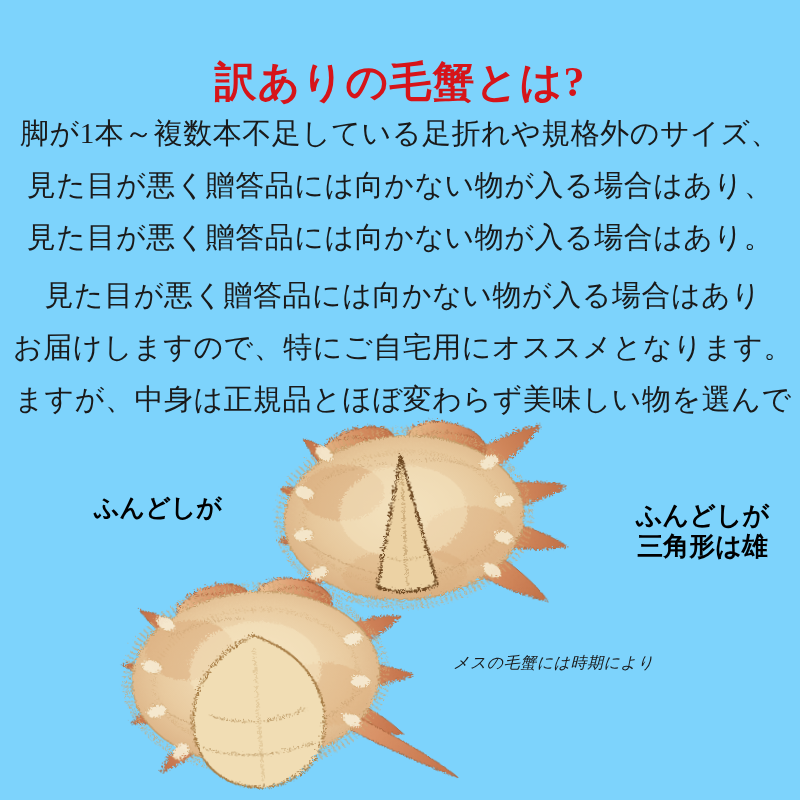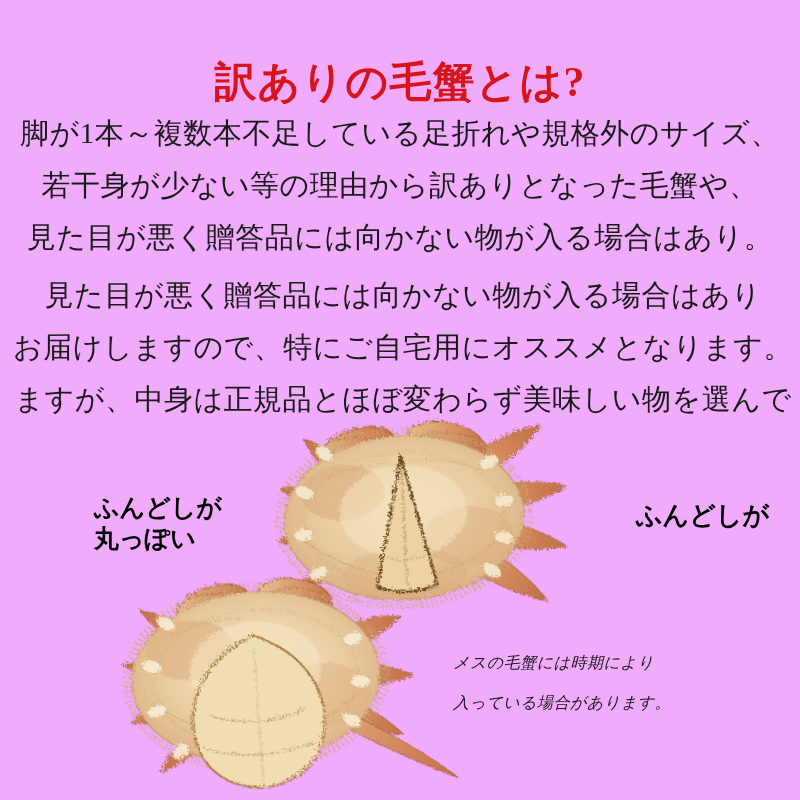--- a/index.html
+++ b/index.html
@@ -1,16 +1,16 @@
 <!DOCTYPE html>
 <html lang="ja"><head>
 <meta charset="utf-8">
 <style>
   html,body{margin:0;padding:0;background:#ffffff;}
-  .page{position:relative;width:800px;height:800px;background:#f0abfc;overflow:hidden;
+  .page{position:relative;width:800px;height:800px;background:#7dd3fc;overflow:hidden;
         font-family:"Liberation Serif","DejaVu Serif",serif;}
   .title{position:absolute;left:0;right:0;top:30px;text-align:center;
          font-family:"Liberation Serif","DejaVu Serif",serif;
          font-weight:700;font-size:42px;line-height:1.15;letter-spacing:1px;color:#d61419;}
   .para{position:absolute;left:0;right:0;text-align:center;color:#1a1a1a;
         font-family:"Liberation Serif","DejaVu Serif",serif;
         font-size:29px;line-height:52px;font-weight:400;letter-spacing:0.5px;}
   .para-intro{top:107px;}
   .para-quality{top:269px;margin-left:6px;}
   .gender-label{position:absolute;color:#000;
@@ -27,21 +27,21 @@
 </style>
 </head>
 <body>
 
 <div class="page">
 
   <h1 class="title">訳ありの毛蟹とは?</h1>
 
   <div class="para para-intro">
     <div>脚が1本～複数本不足している足折れや規格外のサイズ、</div>
-    <div>若干身が少ない等の理由から訳ありとなった毛蟹や、</div>
+    <div>見た目が悪く贈答品には向かない物が入る場合はあり、</div>
     <div>見た目が悪く贈答品には向かない物が入る場合はあり。</div>
   </div>
 
   <div class="para para-quality">
     <div>見た目が悪く贈答品には向かない物が入る場合はあり</div>
     <div>お届けしますので、特にご自宅用にオススメとなります。</div>
     <div>ますが、中身は正規品とほぼ変わらず美味しい物を選んで</div>
   </div>
 
   <svg class="crab crab-male" viewBox="0 0 358 210" aria-hidden="true">
@@ -173,25 +173,24 @@
         <path d="M188,76 C235,94 258,132 253,172 C248,208 222,226 188,228 C154,226 128,208 123,172 C118,132 141,94 188,76 Z" fill="#f1ddb4" stroke="#a87e47" stroke-width="2" stroke-linejoin="round"></path>
         <path d="M188,88 L188,222" stroke="#c4a067" stroke-width="1" fill="none" opacity="0.6"></path>
         <path d="M138,152 Q188,172 238,152" stroke="#b08c56" stroke-width="1.2" fill="none" opacity="0.7"></path>
         <path d="M132,186 Q188,204 244,186" stroke="#b08c56" stroke-width="1.2" fill="none" opacity="0.7"></path>
       </g>
     </g>
   </svg>
 
   <div class="gender-label label-female">
     <div>ふんどしが</div>
-    <div>丸っぽい</div>
   </div>
 
   <div class="gender-label label-male">
     <div>ふんどしが</div>
+    <div>三角形は雄</div>
   </div>
 
   <div class="caption">
     <div>メスの毛蟹には時期により</div>
-    <div>入っている場合があります。</div>
   </div>
 
 </div>
 
 </body></html>

